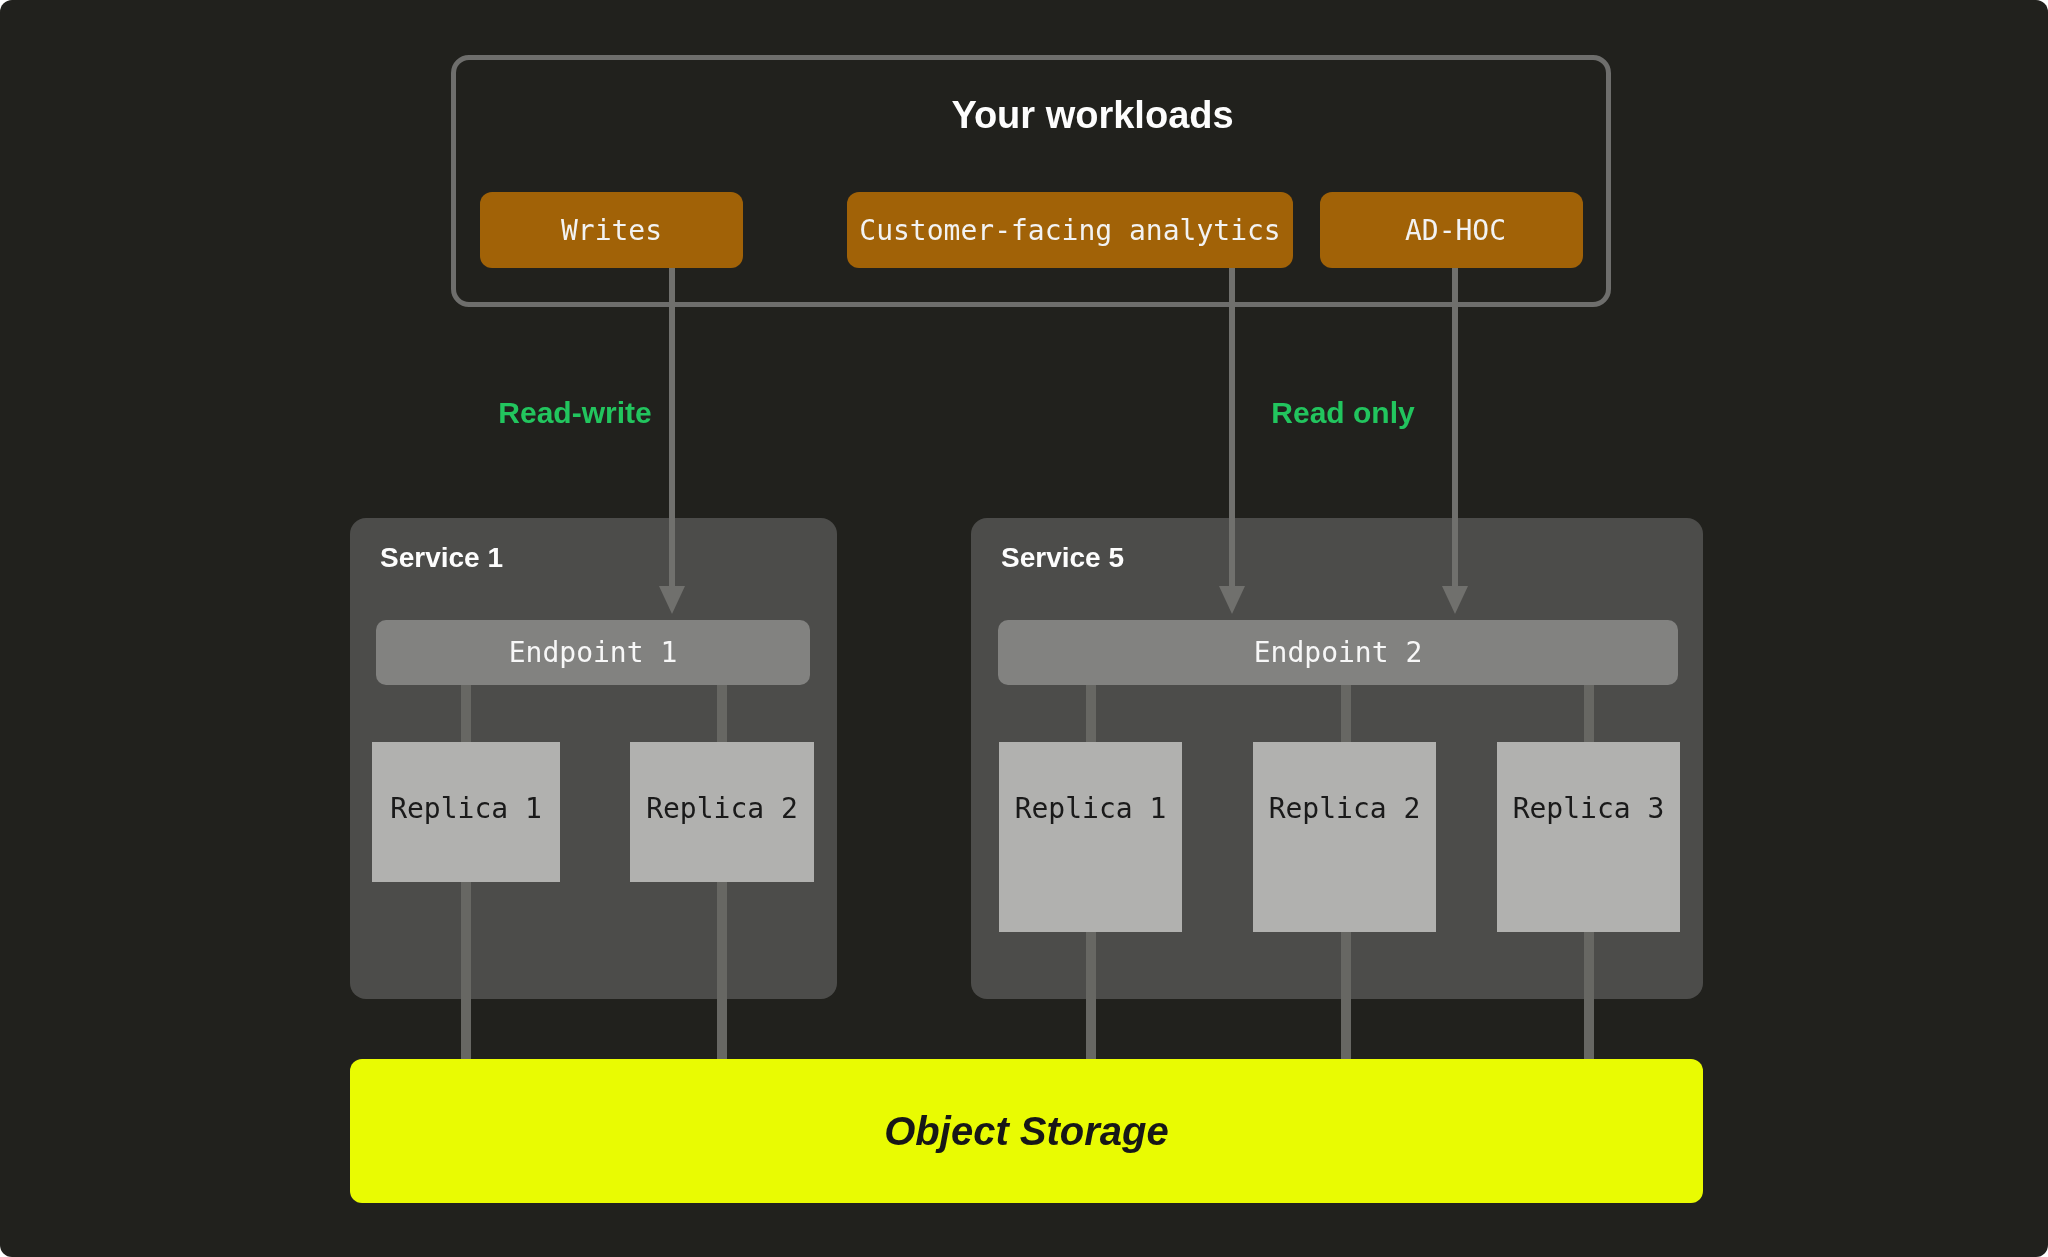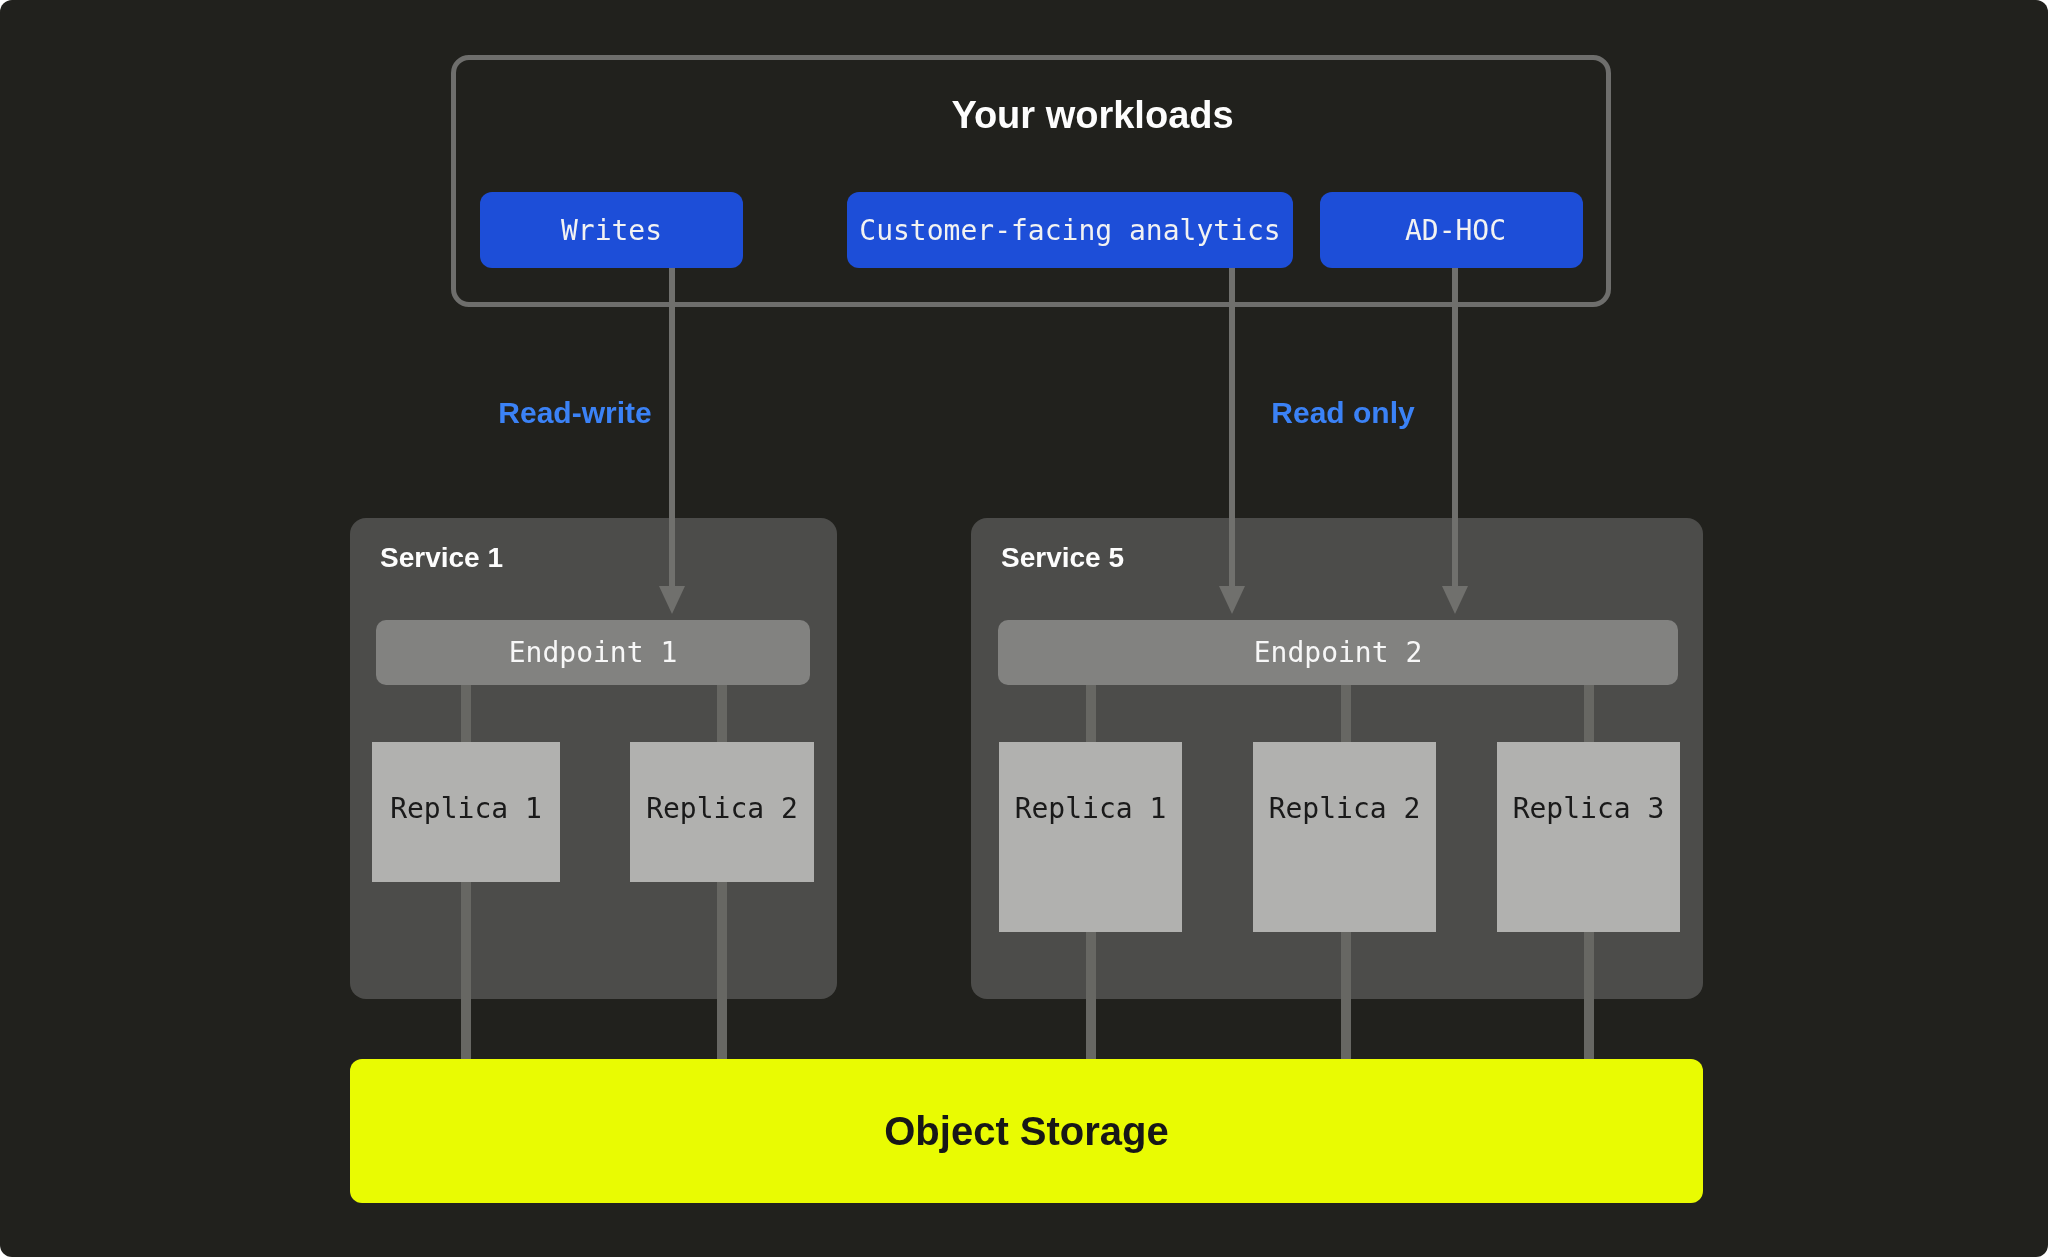--- a/index.html
+++ b/index.html
@@ -28,39 +28,39 @@
   .workloads-title {
     left: 451px; top: 94px; width: 1283px;
     text-align: center;
     color: #fdfdfd;
     font-size: 38px;
     font-weight: bold;
     letter-spacing: 0px;
   }
   .wl-btn {
     top: 192px; height: 76px;
-    background: #1d4ed8;
+    background: #a16207;
     border-radius: 12px;
     color: #f2f2f2;
     font-family: "DejaVu Sans Mono", monospace;
     font-size: 28px;
     display: flex;
     align-items: center;
     justify-content: center;
     white-space: nowrap;
   }
   .btn-writes    { left: 480px;  width: 263px; }
   .btn-analytics { left: 847px;  width: 446px; }
   .btn-adhoc     { left: 1320px; width: 263px; padding-left: 8px; }
 
   
   .edge-label {
     top: 396px; width: 260px;
     text-align: center;
-    color: #3b82f6;
+    color: #22c55e;
     font-size: 30px;
     font-weight: bold;
   }
   .label-readwrite { left: 445px; }
   .label-readonly  { left: 1213px; }
 
   
   .service {
     top: 518px; height: 481px;
     background: #4c4c4a;
@@ -118,20 +118,21 @@
   .storage {
     left: 350px; top: 1059px; width: 1353px; height: 144px;
     background: #e9fb02;
     border-radius: 12px;
     color: #171717;
     font-size: 40px;
     font-weight: bold;
     display: flex;
     align-items: center;
     justify-content: center;
+    font-style: italic;
   }
 
   svg.overlay {
     position: absolute;
     left: 0; top: 0;
     width: 2048px; height: 1257px;
     pointer-events: none;
   }
 </style>
 </head>

